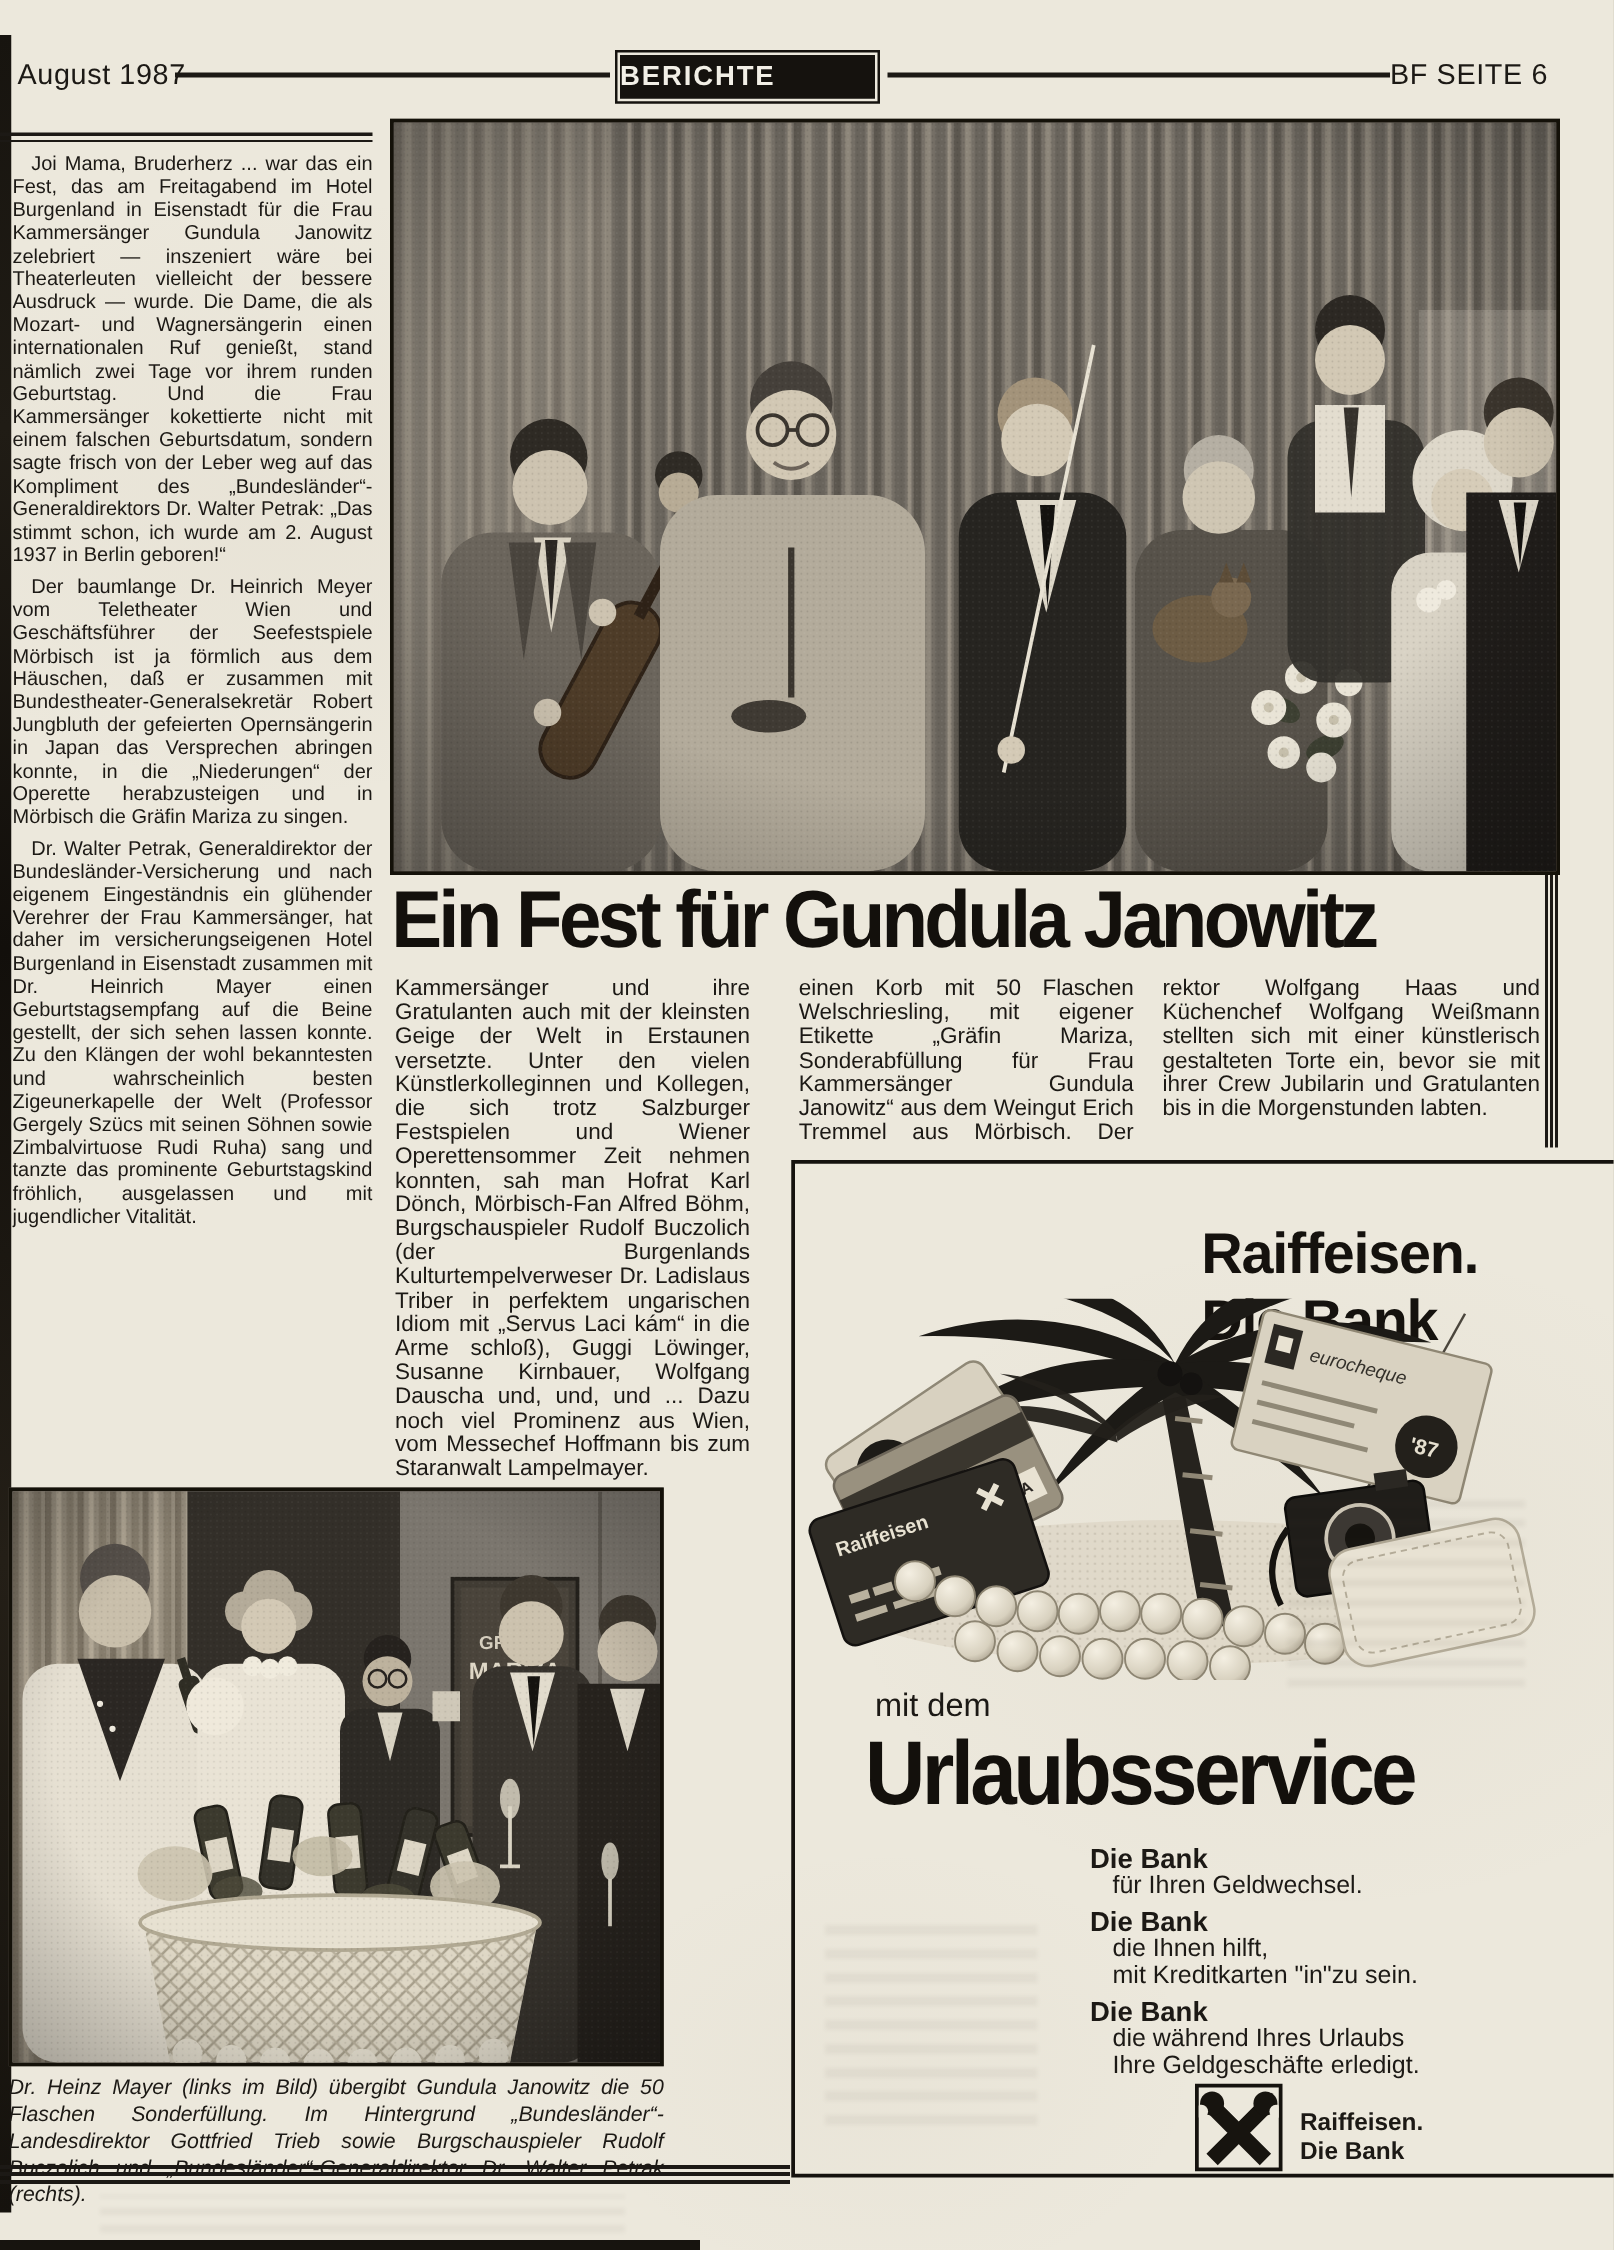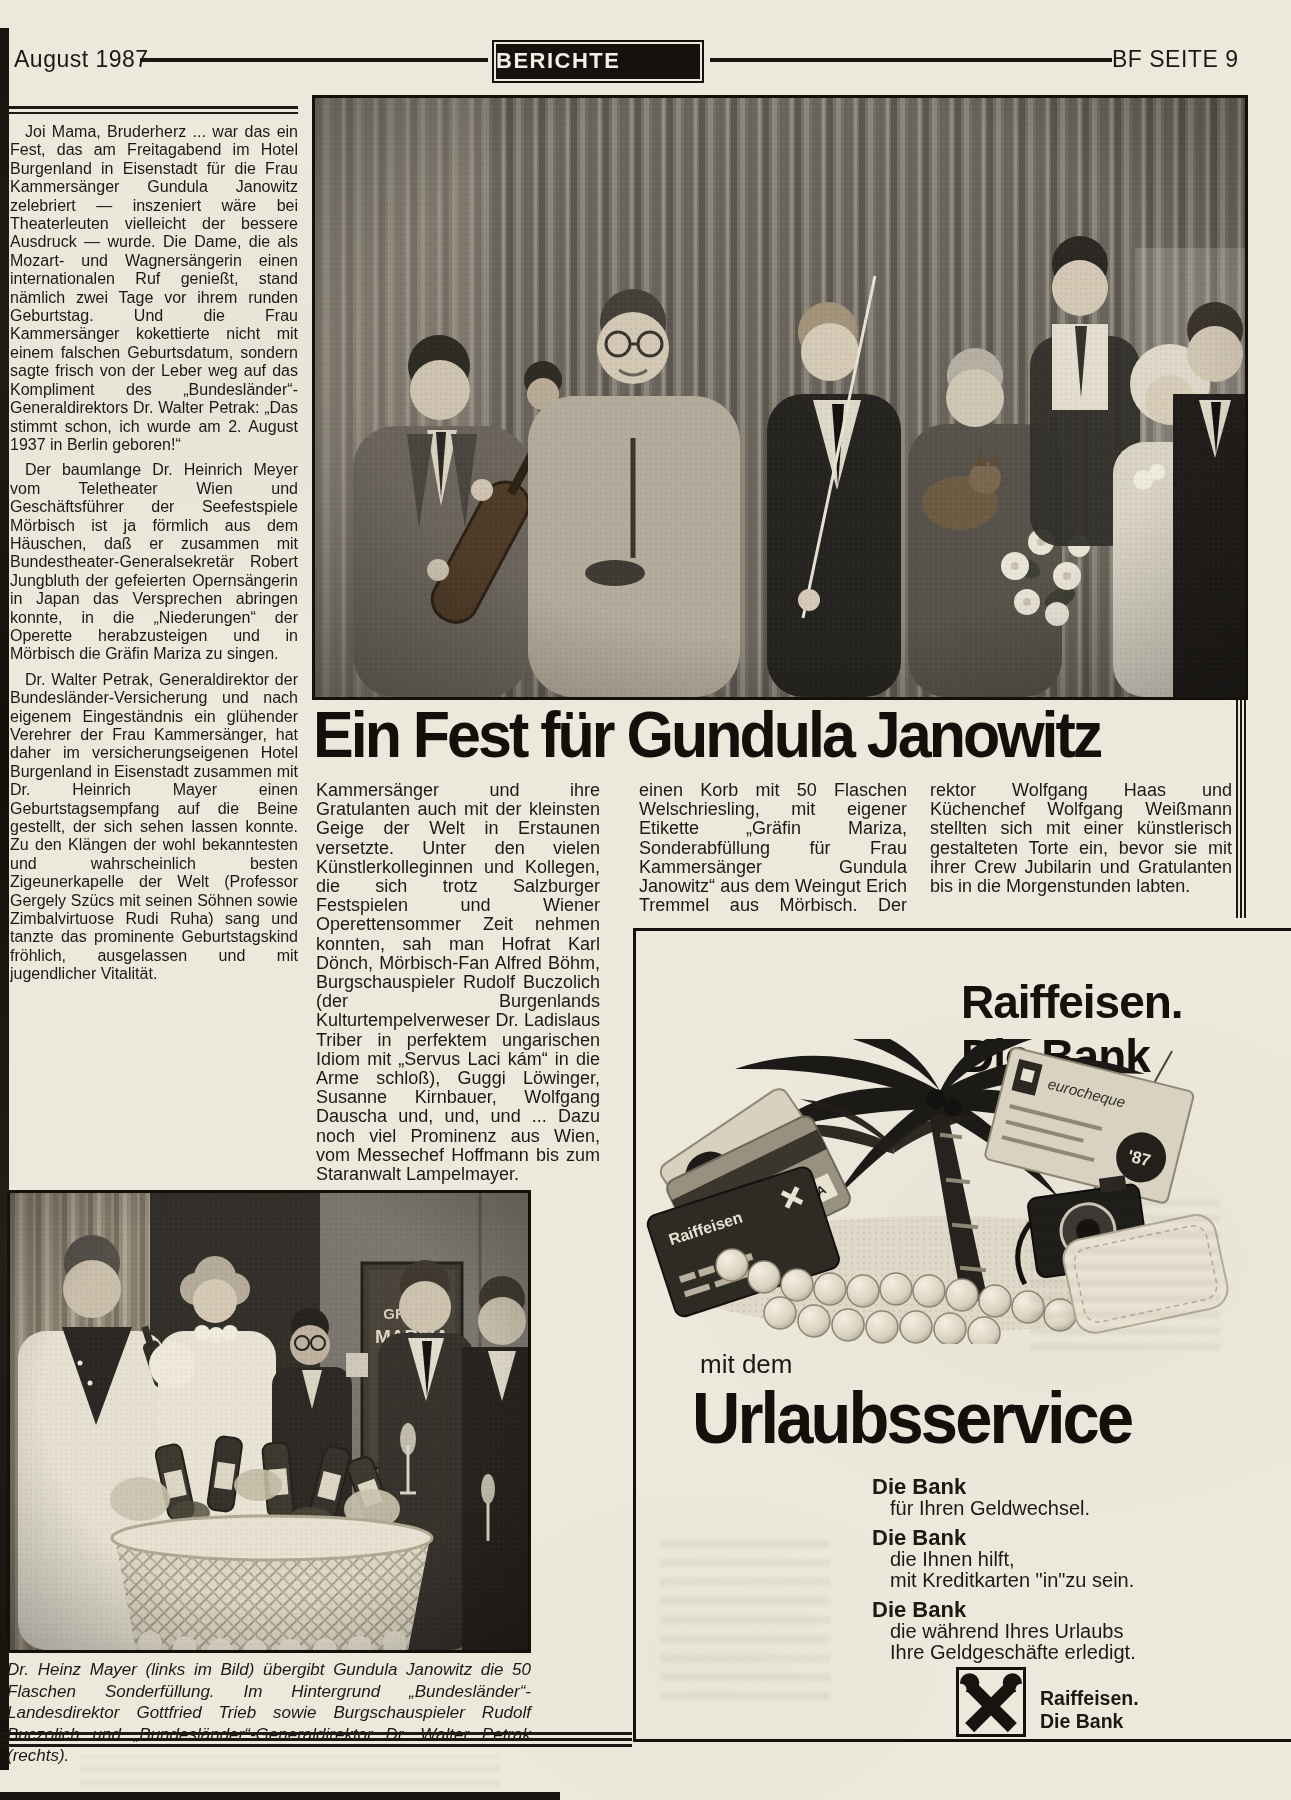--- a/index.html
+++ b/index.html
@@ -81,21 +81,21 @@
 
   <div class="scan-left"></div>
   <div class="scan-bottom"></div>
 
   <div class="hdr-date">August 1987</div>
   <div class="hdr-rule-l"></div>
   <div class="berichte">
     <div class="berichte-in">BERICHTE</div>
   </div>
   <div class="hdr-rule-r"></div>
-  <div class="hdr-page">BF SEITE 9</div>
+  <div class="hdr-page">BF SEITE 6</div>
 
   <div class="dbl-rule"></div>
 
   <section class="left-col">
     <p>Joi Mama, Bruderherz ... war das ein Fest, das am Freitagabend im Hotel Burgenland in Eisenstadt für die Frau Kammersänger Gundula Janowitz zelebriert — inszeniert wäre bei Theaterleuten vielleicht der bessere Ausdruck — wurde. Die Dame, die als Mozart- und Wagnersängerin einen internationalen Ruf genießt, stand nämlich zwei Tage vor ihrem runden Geburtstag. Und die Frau Kammersänger kokettierte nicht mit einem falschen Geburtsdatum, sondern sagte frisch von der Leber weg auf das Kompliment des „Bundesländer“-Generaldirektors Dr. Walter Petrak: „Das stimmt schon, ich wurde am 2. August 1937 in Berlin geboren!“</p>
     <p>Der baumlange Dr. Heinrich Meyer vom Teletheater Wien und Geschäftsführer der Seefestspiele Mörbisch ist ja förmlich aus dem Häuschen, daß er zusammen mit Bundestheater-Generalsekretär Robert Jungbluth der gefeierten Opernsängerin in Japan das Versprechen abringen konnte, in die „Niederungen“ der Operette herabzusteigen und in Mörbisch die Gräfin Mariza zu singen.</p>
     <p>Dr. Walter Petrak, Generaldirektor der Bundesländer-Versicherung und nach eigenem Eingeständnis ein glühender Verehrer der Frau Kammersänger, hat daher im versicherungseigenen Hotel Burgenland in Eisenstadt zusammen mit Dr. Heinrich Mayer einen Geburtstagsempfang auf die Beine gestellt, der sich sehen lassen konnte. Zu den Klängen der wohl bekanntesten und wahrscheinlich besten Zigeunerkapelle der Welt (Professor Gergely Szücs mit seinen Söhnen sowie Zimbalvirtuose Rudi Ruha) sang und tanzte das prominente Geburtstagskind fröhlich, ausgelassen und mit jugendlicher Vitalität.</p>
   </section>
 
   <figure class="photo photo-top" style="margin:0;">

